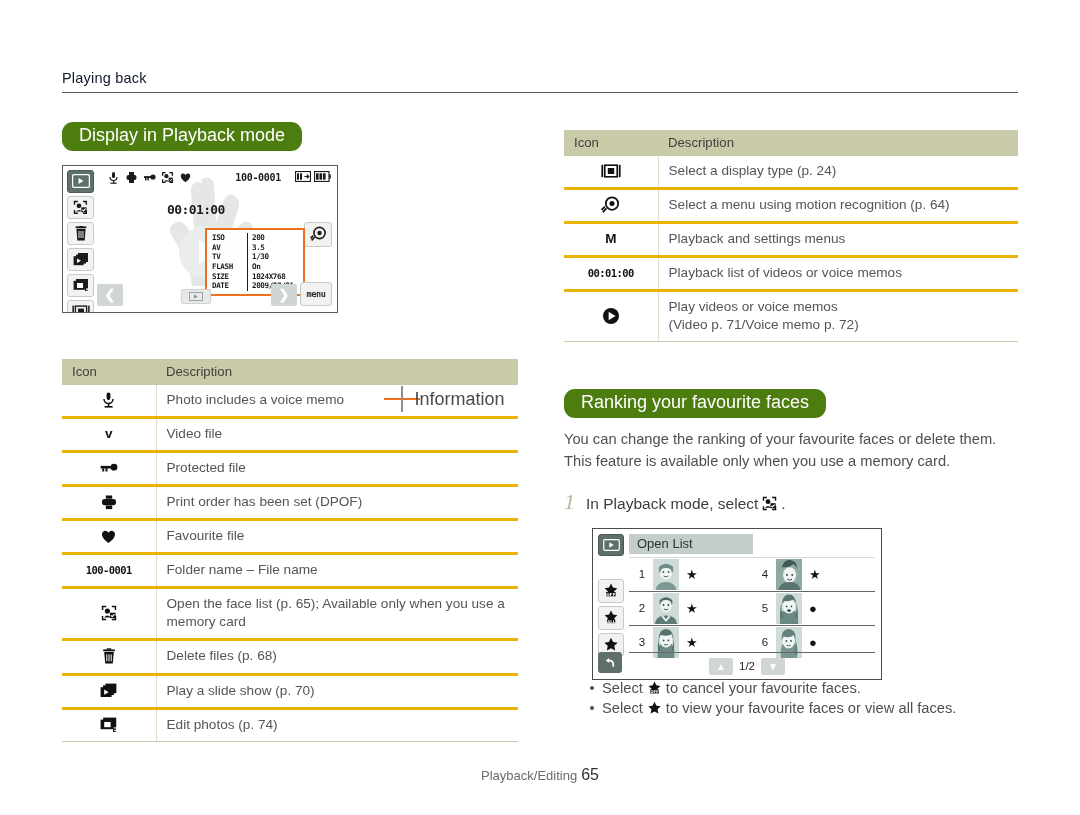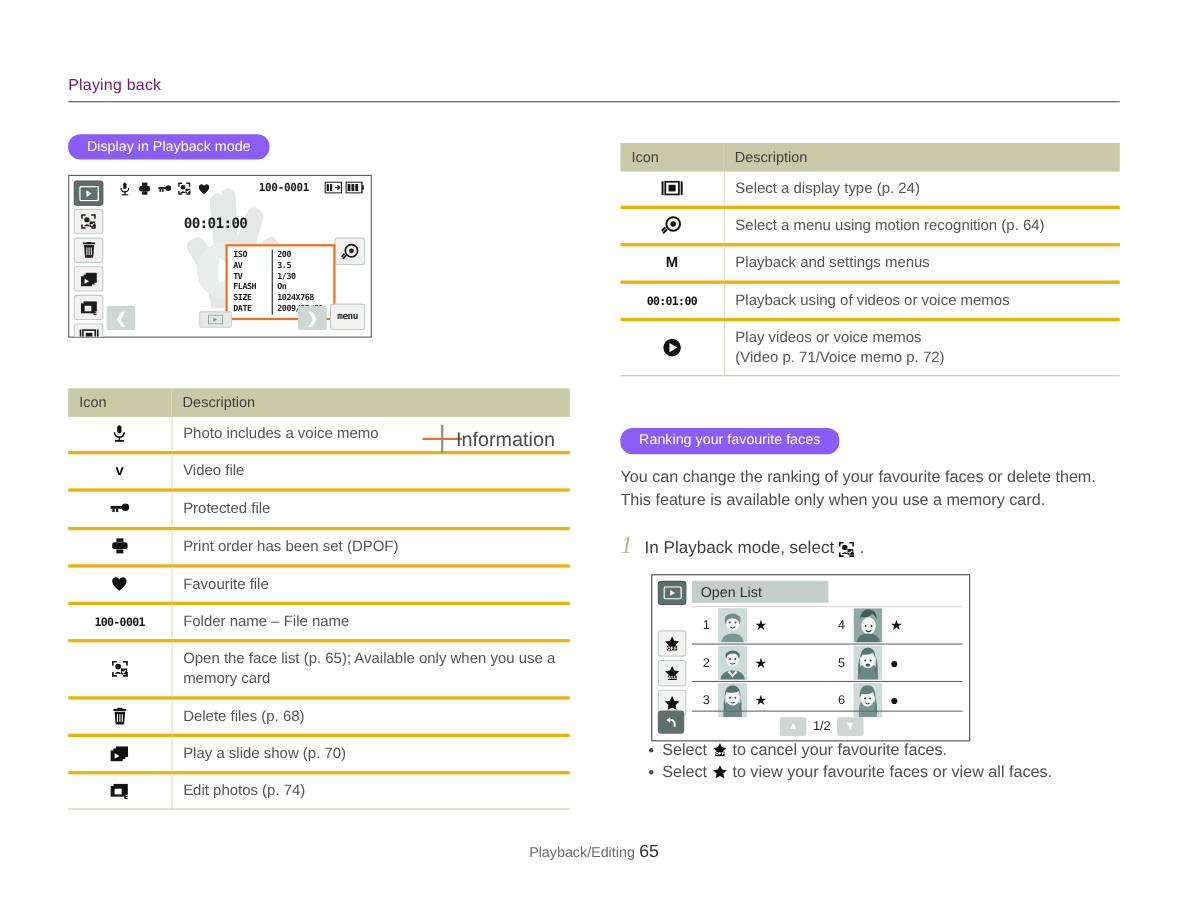--- a/index.html
+++ b/index.html
@@ -18,21 +18,21 @@
 
   
   .running-head {
     position: absolute;
     left: 62px;
     top: 70px;
     width: 956px;
   }
   .running-head .rh-text {
     font-size: 14.5px;
-    color: #701a75;
+    color: #0f172a;
     letter-spacing: .2px;
     padding-bottom: 6px;
   }
   .running-head .rh-rule {
     border-bottom: 1.5px solid #575757;
     width: 100%;
   }
 
   
   .col-left {
@@ -44,23 +44,23 @@
   .col-right {
     position: absolute;
     left: 564px;
     top: 122px;
     width: 454px;
   }
 
   
   .pill {
     display: inline-block;
-    background: #8b5cf6;
+    background: #4d7c0f;
     color: #ffffff;
-    font-size: 13px;
+    font-size: 18px;
     border-radius: 11px;
     padding: 4px 17px 5px 17px;
     line-height: 1.1;
     white-space: nowrap;
   }
 
   
   .lcd {
     position: relative;
     width: 276px;
@@ -801,21 +801,21 @@
       <tr>
         <td class="c-icon">
           <span class="txt-ic">M</span>
         </td>
         <td>Playback and settings menus</td>
       </tr>
       <tr>
         <td class="c-icon">
           <span class="mono-ic">00:01:00</span>
         </td>
-        <td>Playback using of videos or voice memos</td>
+        <td>Playback list of videos or voice memos</td>
       </tr>
       <tr class="last">
         <td class="c-icon">
           <span>
             <svg viewBox="0 0 18 18" width="18" height="18" style="margin:0 auto;">
                 <circle cx="9" cy="9" r="8" fill="#111"></circle>
                 <path d="M6.6 4.8 l7 4.2 -7 4.2z" fill="#fff"></path>
               </svg>
           </span>
         </td>

